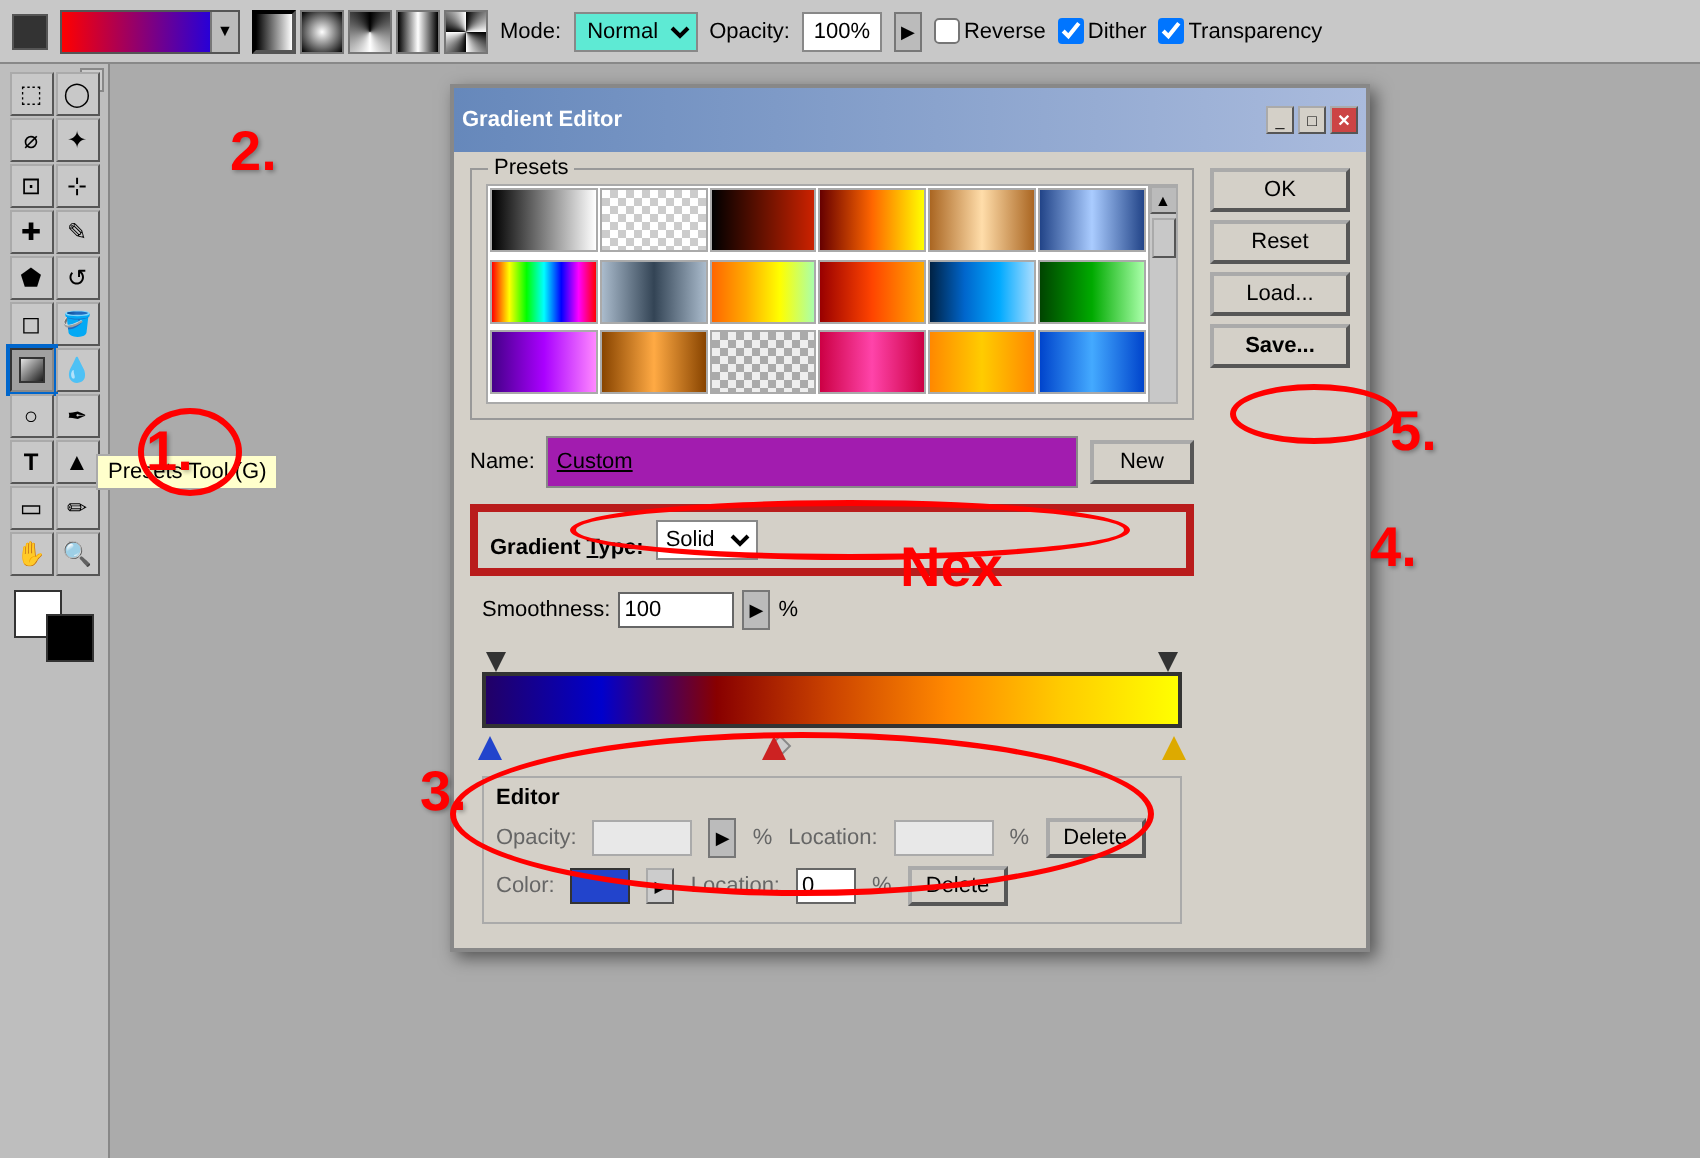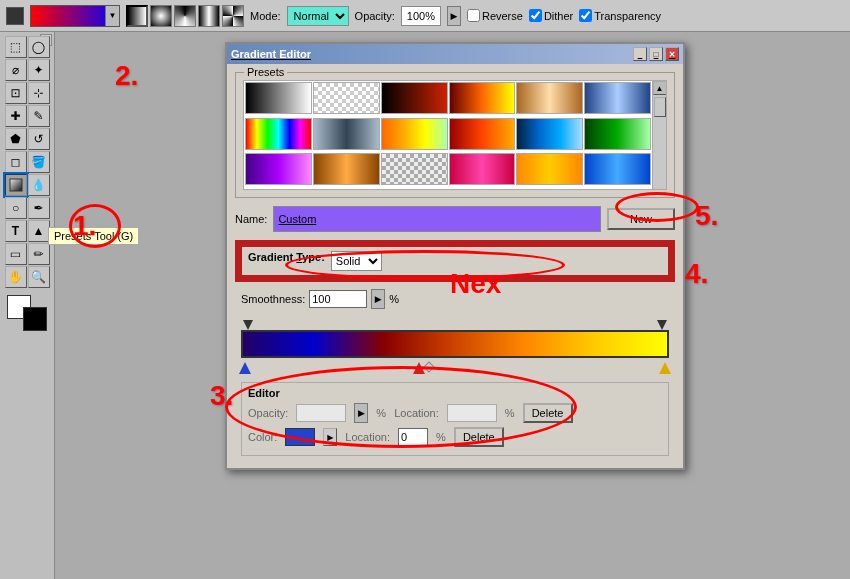--- a/index.html
+++ b/index.html
@@ -155,27 +155,26 @@
       position: absolute;
       top: 10px;
       left: 170px;
       width: 460px;
       background: #d4d0c8;
       border: 2px solid #888;
       box-shadow: 3px 3px 8px rgba(0,0,0,0.5);
     }
     .dialog-titlebar {
       background: linear-gradient(to right, #6688bb, #aabbdd);
-      height: 20px;
+      height: 32px;
       display: flex;
       align-items: center;
       justify-content: space-between;
       padding: 0 4px;
       cursor: move;
-      text-decoration: underline;
     }
     .dialog-title {
       color: #fff;
       font-size: 11px;
       font-weight: bold;
     }
     .dialog-titlebar-btns {
       display: flex; gap: 2px;
     }
     .titlebar-btn {
@@ -263,37 +262,37 @@
     
     .name-row {
       display: flex; align-items: center; gap: 6px;
       margin-bottom: 8px;
     }
     .name-label { font-size: 11px; }
     .name-input {
       flex: 1;
       height: 20px;
       border: 1px solid #888;
-      background: #8b5cf6;
+      background: #a21caf;
       padding: 12px 4px;
       font-size: 11px;
       text-decoration: underline;
     }
     .new-btn {
-      width: 68px; height: 22px;
+      width: 52px; height: 22px;
       background: #d4d0c8;
       border: 2px outset #aaa;
       font-size: 11px;
       cursor: pointer;
     }
 
     
     .gradient-type-row {
-      display: flex; align-items: flex-start; gap: 6px;
-      border: 7px solid #b91c1c;
+      display: flex; align-items: flex-end; gap: 6px;
+      border: 4px solid #b91c1c;
       padding: 4px 6px;
       margin-bottom: 4px;
       background: #d4d0c8;
     }
     .section-label { font-size: 11px; font-weight: bold; }
     .type-select {
       height: 20px; font-size: 11px;
       border: 1px solid #888;
       background: #fff;
     }
@@ -622,20 +621,26 @@
                 <div class="color-swatch-btn"></div>
                 <div class="color-arrow-btn">▶</div>
                 <span class="stops-field-label">Location:</span>
                 <input class="stops-input active" style="width: 30px;" type="text" value="0">
                 <span class="stops-field-label">%</span>
                 <button class="delete-btn">Delete</button>
               </div>
             </div>
           </div>
 
+          <div style="display:flex;flex-direction:column;gap:4px;min-width:70px;">
+            <button class="dialog-btn">OK</button>
+            <button class="dialog-btn">Reset</button>
+            <button class="dialog-btn">Load...</button>
+            <button class="dialog-btn" style="font-weight:bold;">Save...</button>
+          </div>
         </div>
       </div>
     </div>
 
     <div class="red-num" style="left:60px;top:28px;">2.</div>
 
     <div class="red-num" style="left:18px;top:178px;">1.</div>
 
     <div class="red-oval" style="left:14px;top:172px;width:52px;height:44px;"></div>
 

